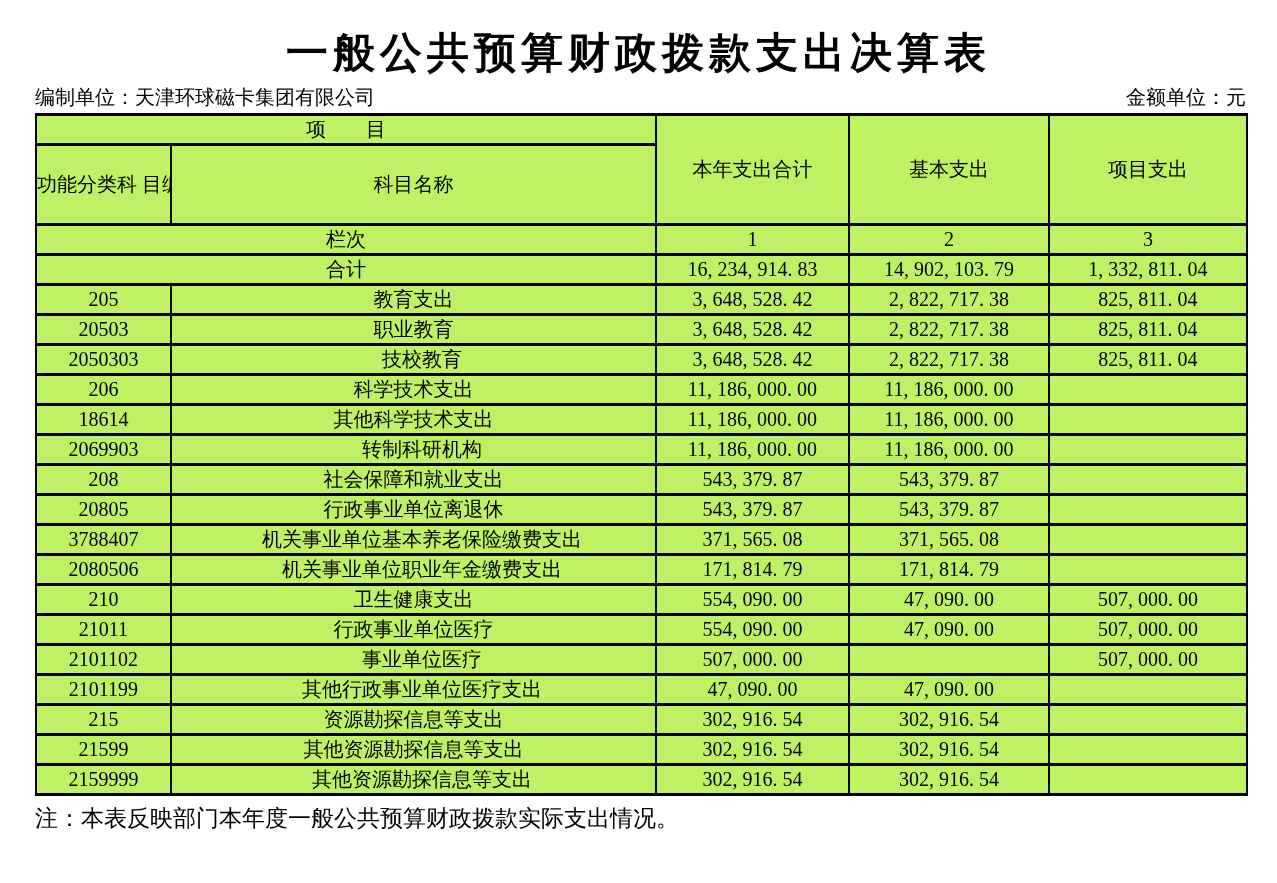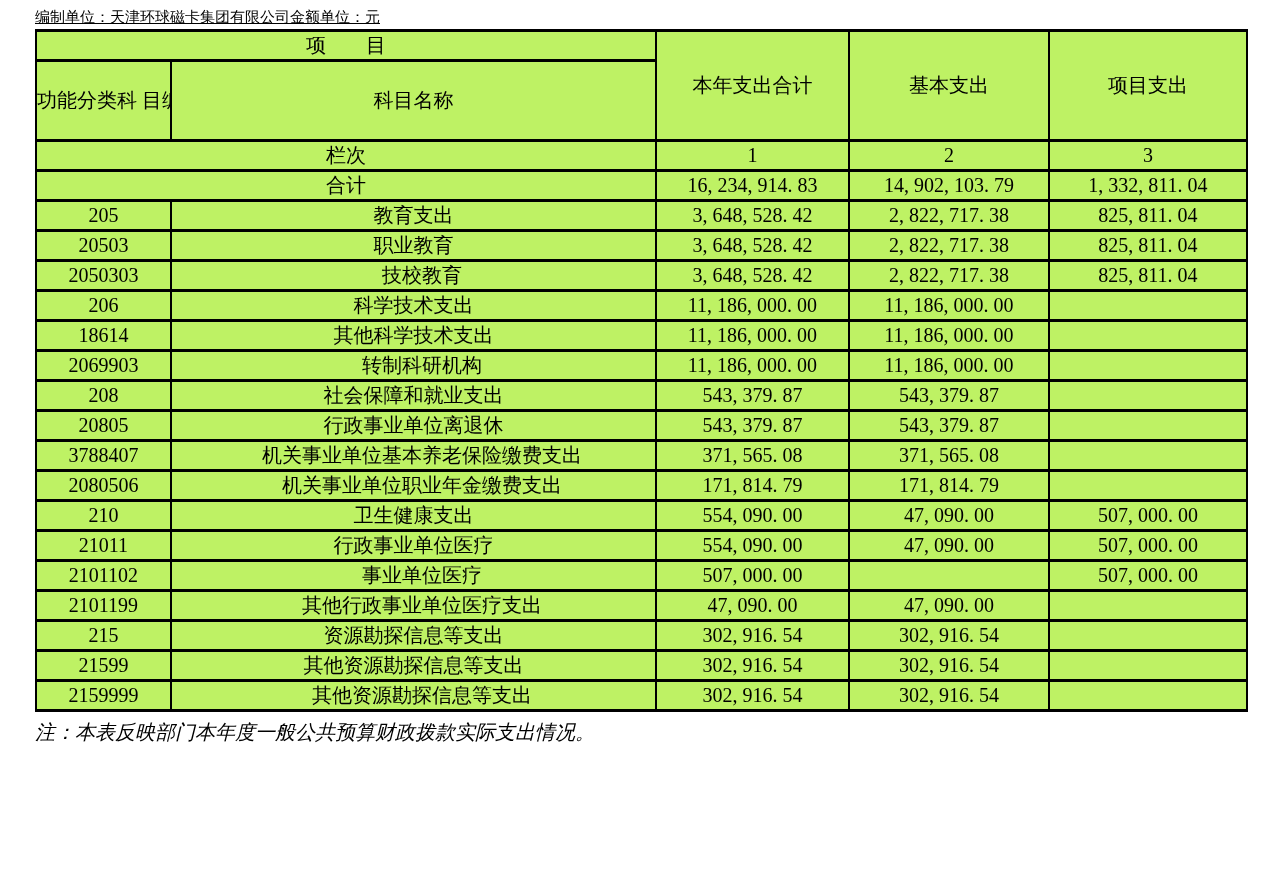--- a/index.html
+++ b/index.html
@@ -19,25 +19,24 @@
   .title {
     text-align: center;
     font-size: 42px;
     font-weight: 600;
     letter-spacing: 5px;
     padding-top: 30px;
     line-height: 1.1;
   }
   .meta {
     display: flex;
-    justify-content: flex-start;
+    justify-content: space-between;
     align-items: flex-end;
     margin: 8px 31px 2px 35px;
-    font-size: 15px;
-    text-decoration: underline;
+    font-size: 20px;
   }
   table.report {
     border-collapse: collapse;
     table-layout: fixed;
     width: 1211px;
     margin-left: 35px;
     background: #bef264;
   }
   table.report col.c1 { width: 135px; }
   table.report col.c2 { width: 485px; }
@@ -60,29 +59,29 @@
   tr.h1 th { height: 24px; }
   tr.h2 th { height: 77px; }
   tr.idx td, tr.sum td, tr.data td { height: 27px; }
   th.code-h { white-space: pre-line; line-height: 1.35; }
   td.code { text-align: left; padding-left: 4px; margin-left: 39px; }
   td.name { text-align: left; padding-left: 7px; }
   td.name.lv3 { padding-left: 17px; }
   td.num { text-align: right; padding-right: 6px; }
   .footnote {
     margin: 7px 0 0 35px;
-    font-size: 20px;
-    font-style: italic;
+    font-size: 23px;
   }
 </style>
 </head>
 <body>
 
 <div class="page">
 
+  <div class="title">一般公共预算财政拨款支出决算表</div>
 
   <div class="meta">
     <span>编制单位：天津环球磁卡集团有限公司</span>
     <span>金额单位：元</span>
   </div>
 
   <table class="report">
     <colgroup>
       <col class="c1">
         <col class="c2">

